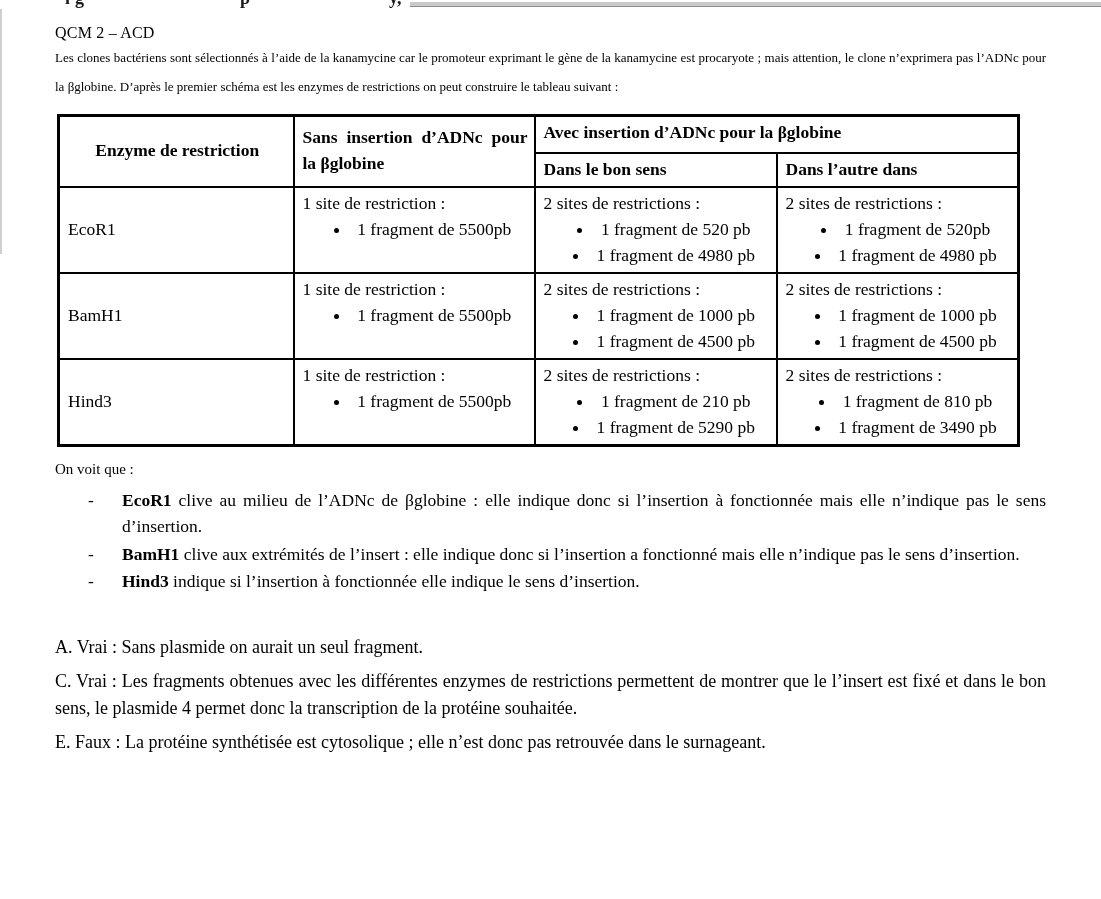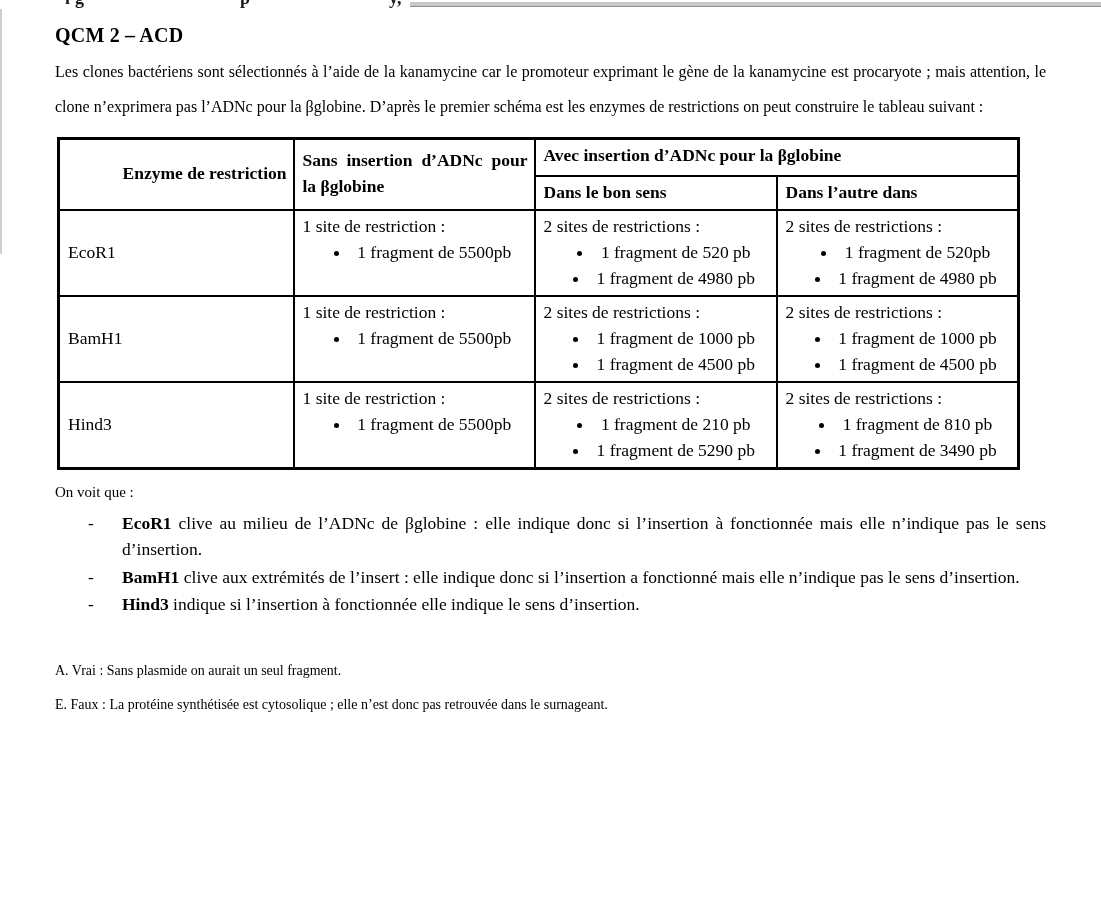--- a/index.html
+++ b/index.html
@@ -30,41 +30,41 @@
   .left-page-edge {
     position: absolute; top: 9px; left: 0; width: 2px; height: 245px;
     background: #cfcfcf;
   }
 
   
   .doc {
     position: absolute; top: 24px; left: 55px; width: 991px;
   }
   .doc-title {
-    font-size: 20px; font-weight: bold; letter-spacing: 0.2px;
+    font-size: 16px; font-weight: normal; letter-spacing: 0.2px;
   }
   .intro-para {
-    margin-top: 7px;
-    font-size: 16px; line-height: 35px; text-align: justify;
+    margin-top: 1px;
+    font-size: 13px; line-height: 29px; text-align: justify;
   }
 
   
   table.restriction-table {
     margin-top: 13px; margin-left: 2px;
     border-collapse: collapse; table-layout: fixed; width: 960px;
     border: 3px solid #000;
   }
   .restriction-table td {
     border: 2px solid #000;
     font-size: 17.5px; line-height: 26px;
     vertical-align: top;
     padding: 2px 6px 4px 8px;
   }
   .restriction-table td.hdr { font-weight: bold; }
-  .restriction-table td.rowspan-hdr { vertical-align: middle; text-align: right; }
+  .restriction-table td.rowspan-hdr { vertical-align: middle; text-align: center; }
   .restriction-table td.justify-hdr { text-align: justify; }
   .restriction-table td.enzyme-cell { vertical-align: middle; }
   .restriction-table col.c1 { width: 235px; }
   .restriction-table col.c2 { width: 241px; }
   .restriction-table col.c3 { width: 242px; }
   .restriction-table col.c4 { width: 242px; }
   .restriction-table tr.hdr-row-1 td { height: 37px; }
   .restriction-table tr.hdr-row-2 td { height: 31px; }
   .restriction-table tr.data-row td { height: 78px; }
   .frag-line {
@@ -81,21 +81,21 @@
     padding-left: 67px;
     font-size: 17.5px; line-height: 26.5px; text-align: justify;
     margin-bottom: 1px;
   }
   .obs-dash { position: absolute; left: 33px; top: 0; }
   .obs-bold { font-weight: bold; }
 
   
   .answers { margin-top: 39px; }
   .answer {
-    font-size: 14px; line-height: 27px; text-align: justify;
+    font-size: 18px; line-height: 27px; text-align: justify;
     margin-bottom: 7px;
   }
 </style>
 </head>
 <body>
 
 <div class="cutoff-strip">
   <span class="frag frag-1">l'g</span>
   <span class="frag frag-2">p</span>
   <span class="frag frag-3">y,</span>
@@ -192,16 +192,17 @@
     <div class="obs-item">
       <span class="obs-dash">-</span><span class="obs-bold">BamH1</span><span> clive aux extrémités de l’insert : elle indique donc si l’insertion a fonctionné mais elle n’indique pas le sens d’insertion.</span>
     </div>
     <div class="obs-item">
       <span class="obs-dash">-</span><span class="obs-bold">Hind3</span><span> indique si l’insertion à fonctionnée elle indique le sens d’insertion.</span>
     </div>
   </div>
 
   <div class="answers">
     <p class="answer">A. Vrai : Sans plasmide on aurait un seul fragment.</p>
+    <p class="answer">C. Vrai : Les fragments obtenues avec les différentes enzymes de restrictions permettent de montrer que le l’insert est fixé et dans le bon sens, le plasmide 4 permet donc la transcription de la protéine souhaitée.</p>
     <p class="answer">E. Faux : La protéine synthétisée est cytosolique ; elle n’est donc pas retrouvée dans le surnageant.</p>
   </div>
 
 </div>
 
 </body></html>

